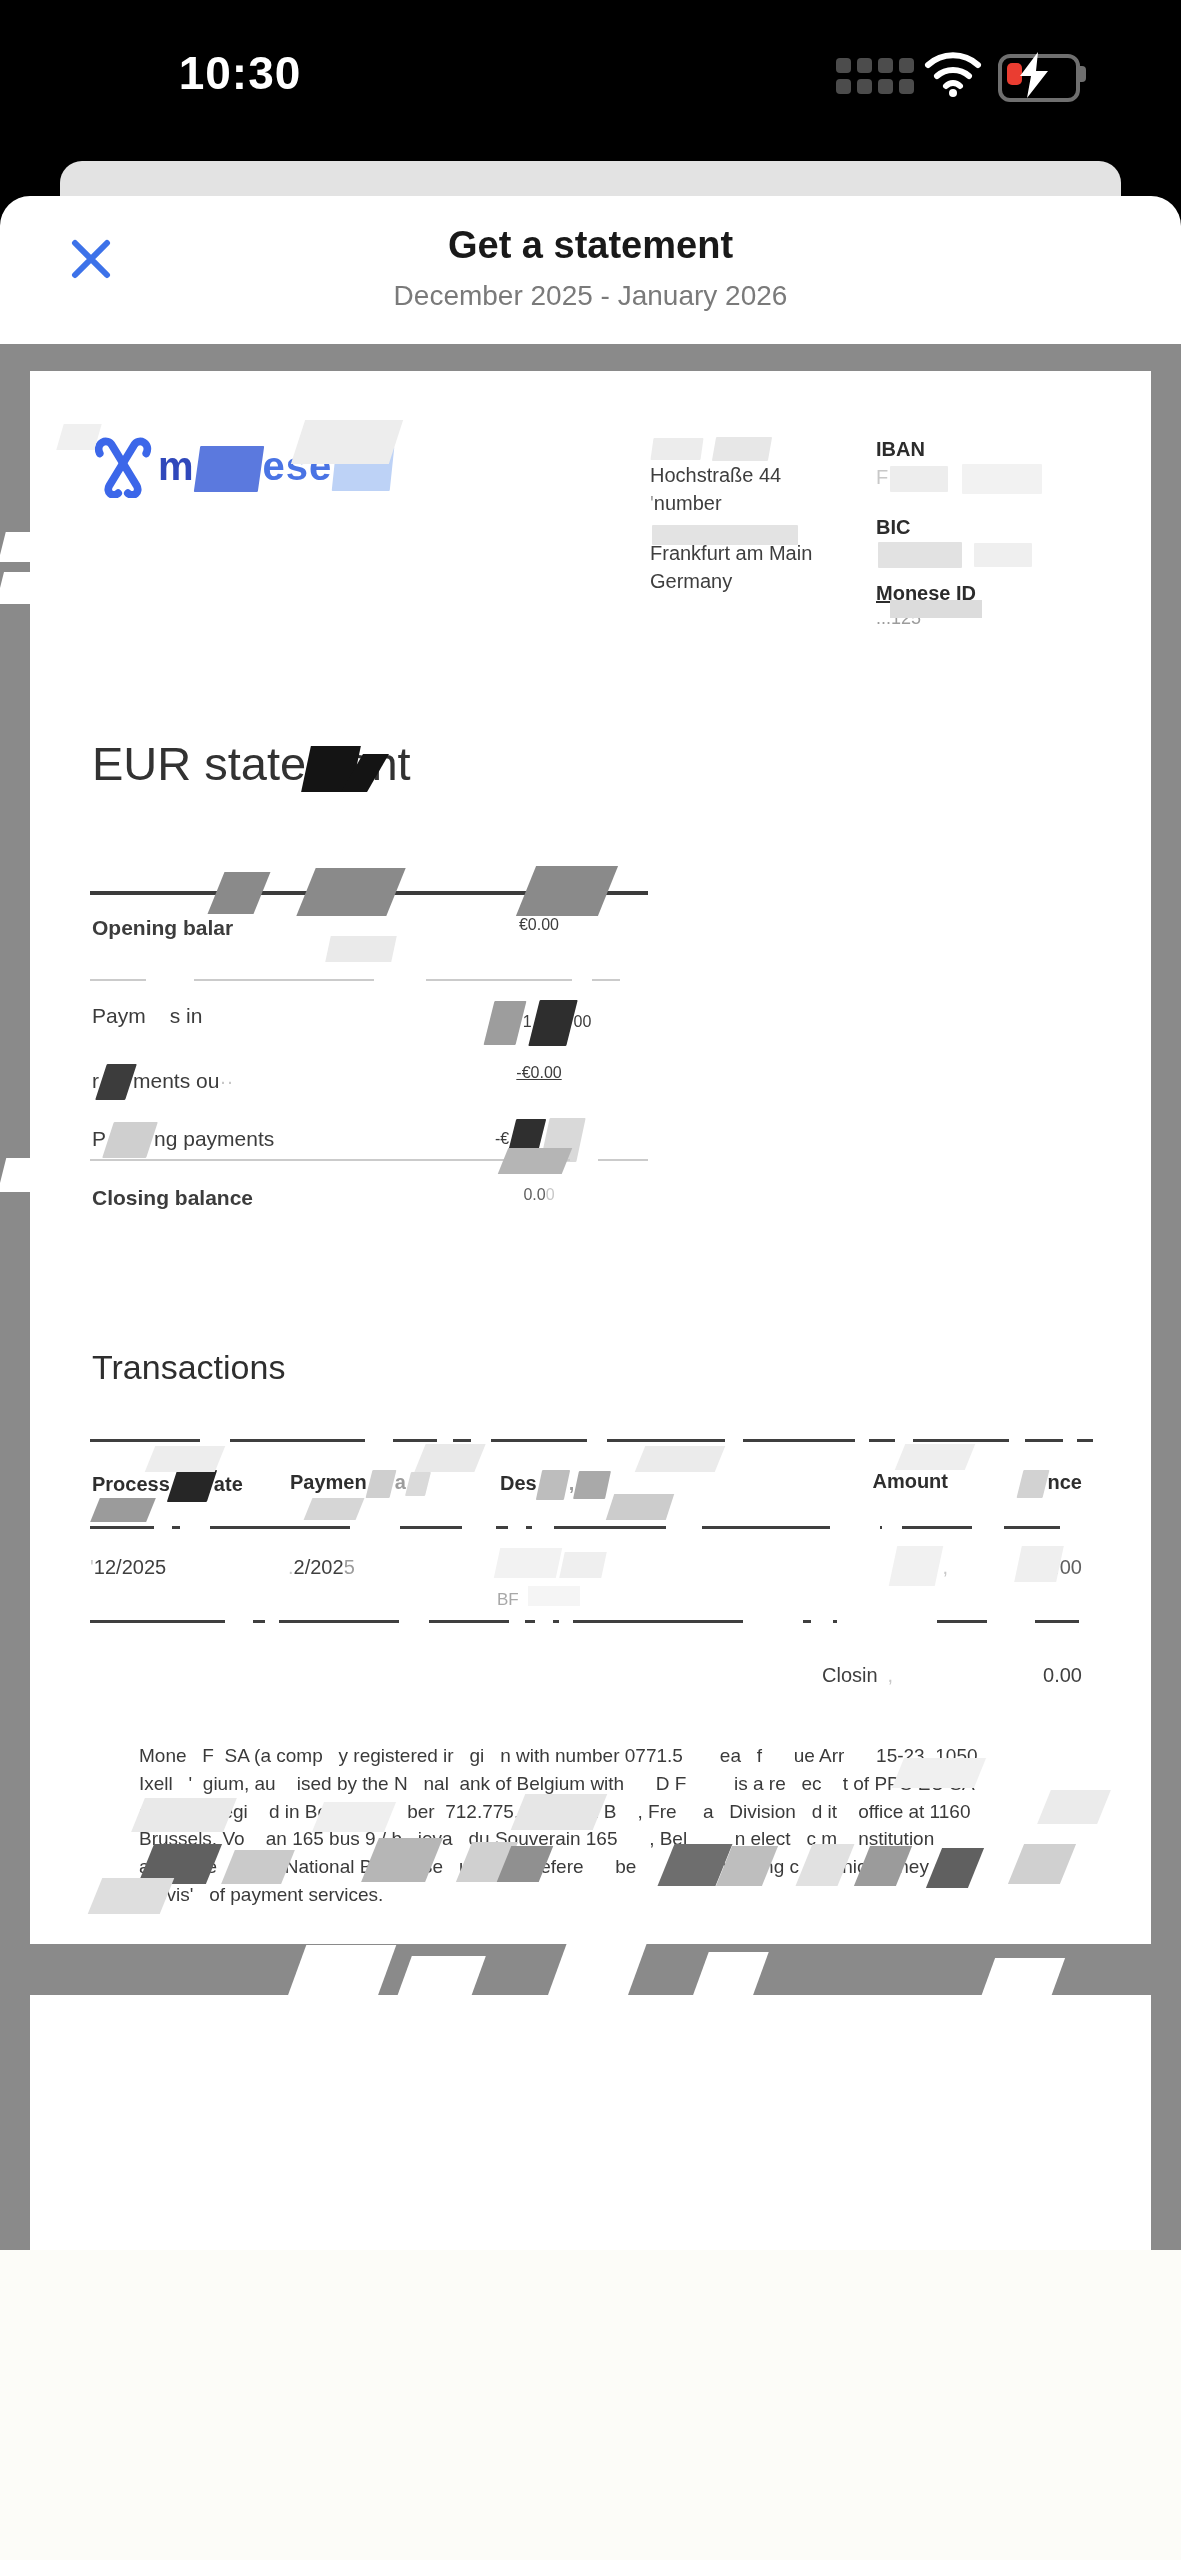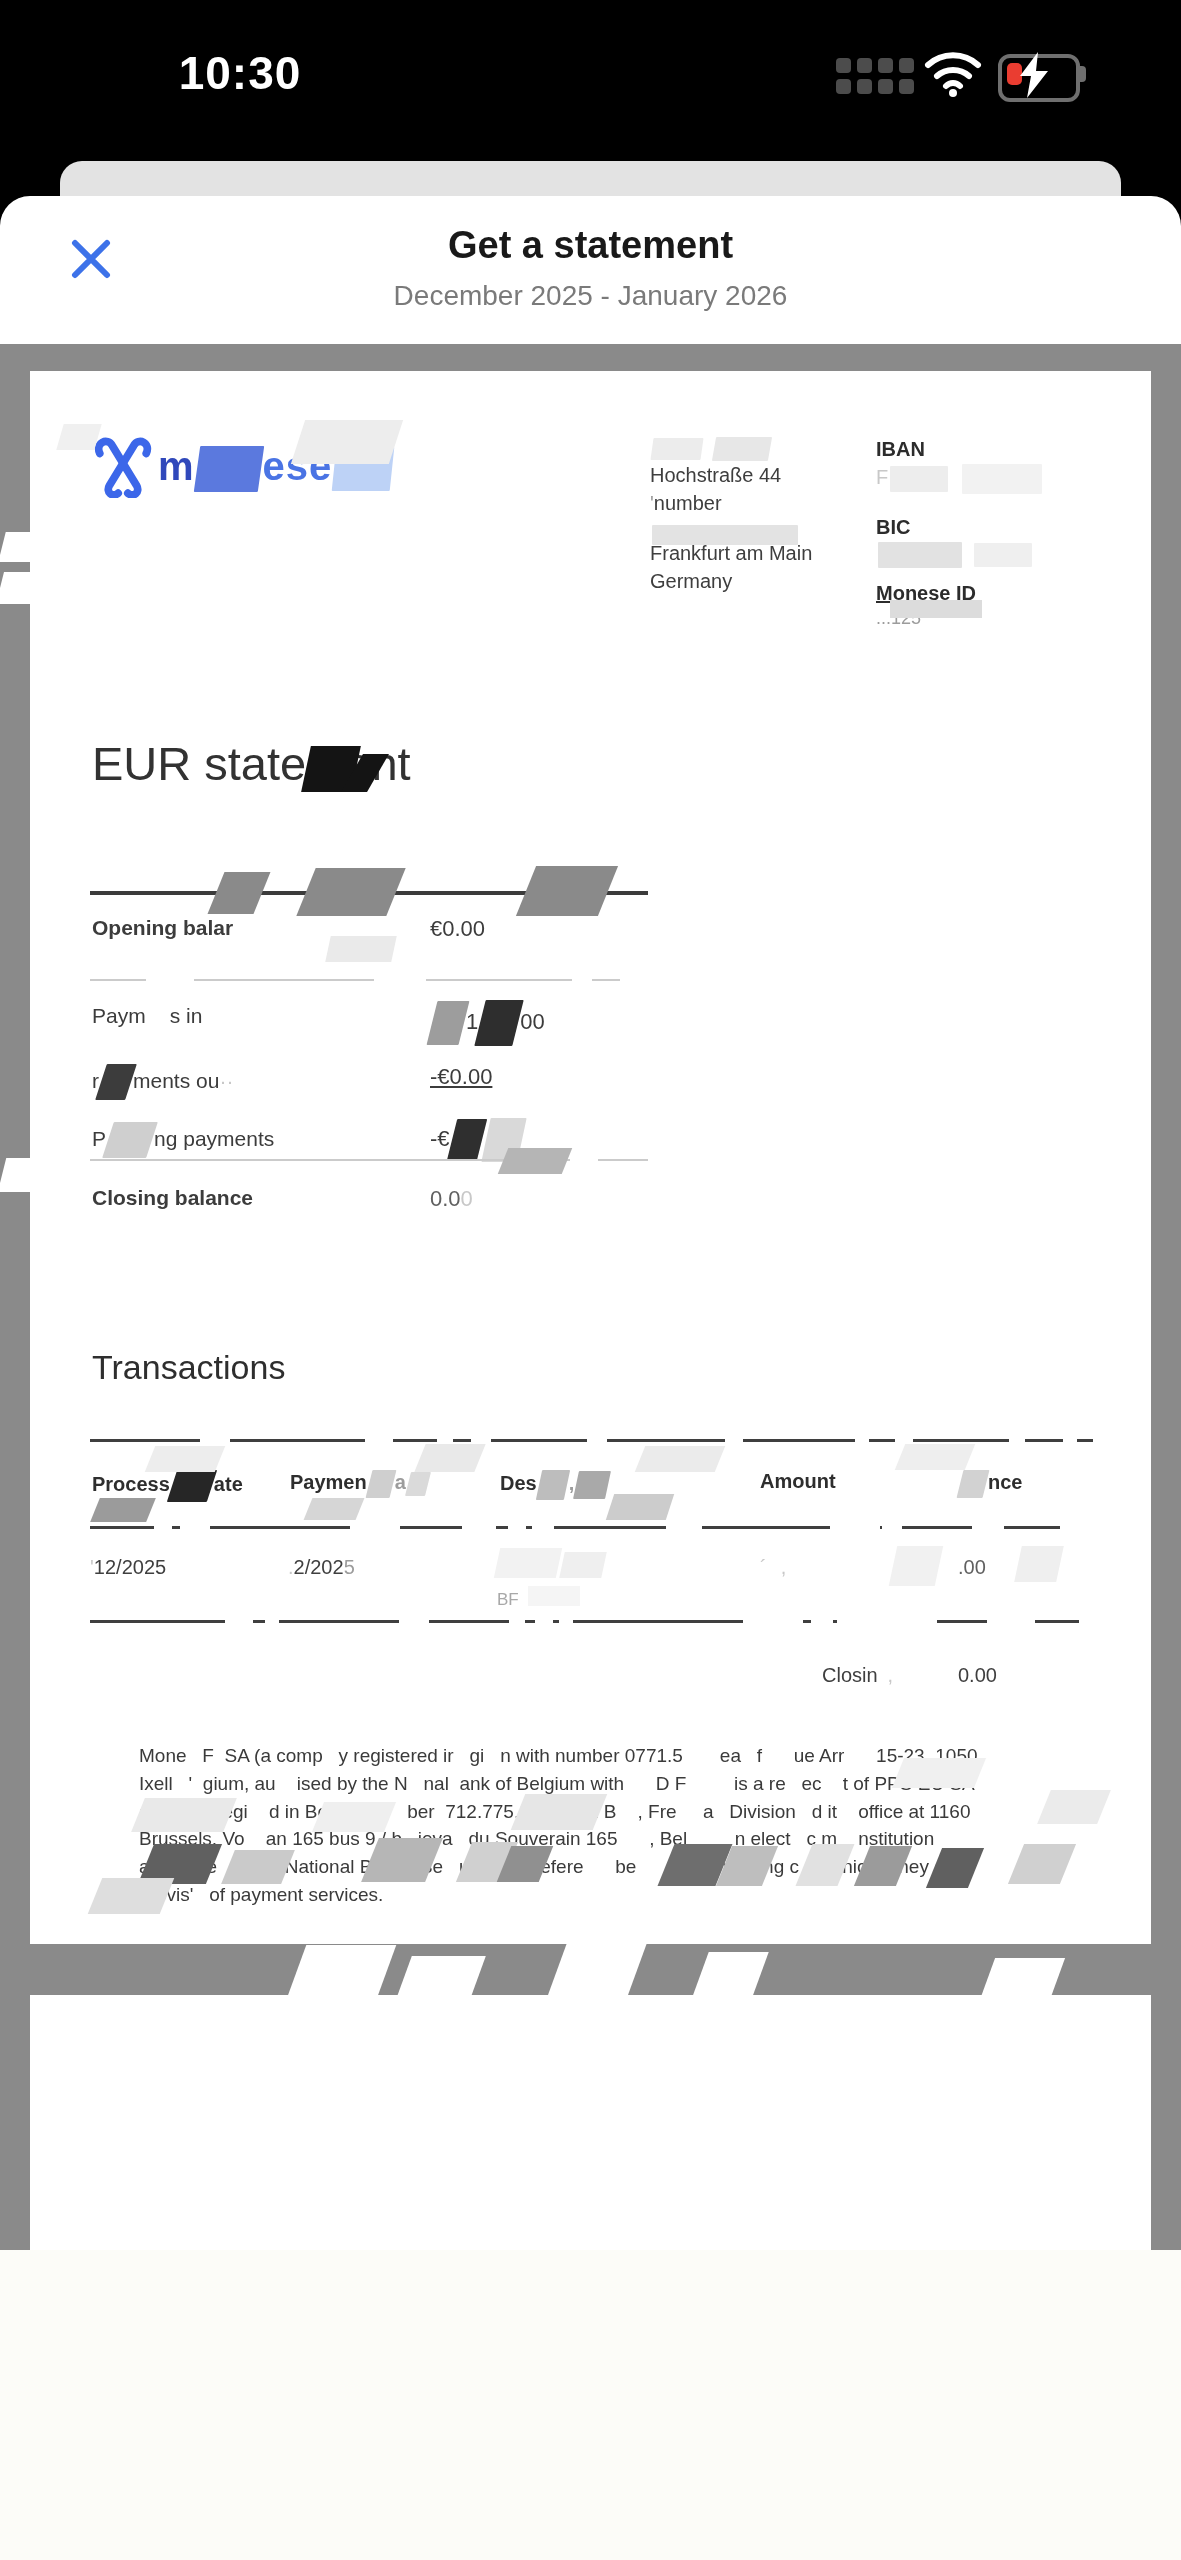--- a/index.html
+++ b/index.html
@@ -26,25 +26,25 @@
   .page{background:#fff;}
   .page1{left:30px;top:371px;width:1121px;height:1573px;}
   .page2{left:30px;top:1995px;width:1121px;height:255px;}
   .bottom-area{left:0;top:2250px;width:1181px;height:310px;background:#fcfcf8;}
   
   .doc-t{color:#3e3e3e;font-size:20px;white-space:nowrap;}
   .doc-b{font-weight:700;color:#2c2c2c;}
   .eur-title{font-size:47px;color:#323232;white-space:nowrap;}
   .period{font-size:26px;color:#3d3d3d;white-space:nowrap;}
   .sum-label{font-size:21px;color:#3c3c3c;white-space:nowrap;}
-  .sum-value{font-size:22px;color:#3c3c3c;text-align:left;white-space:nowrap;}
+  .sum-value{font-size:16px;color:#3c3c3c;text-align:center;white-space:nowrap;}
   .tx-head{font-size:34px;color:#2e2e2e;white-space:nowrap;}
   .th{font-size:20px;font-weight:700;color:#2e2e2e;white-space:nowrap;}
   .td{font-size:20px;color:#3f3f3f;white-space:nowrap;}
-  .right{text-align:left;}
+  .right{text-align:right;}
   .legal{left:92px;top:1742px;width:1000px;font-size:19px;line-height:27.8px;color:#3a3a3a;}
   .legal div{white-space:pre;margin-left:47px;}
   
   .blk{display:inline-block;vertical-align:middle;border-radius:1px;margin:0 2px;}
   .gap{display:inline-block;height:1px;}
   .rule{white-space:nowrap;line-height:0;}
   .rule .blk{margin:0;border-radius:0;vertical-align:top;}
   .c-faint{color:#c8c8c8;}
   .c-dim{color:#9c9c9c;}
   .c-dim2{color:#606060;}

